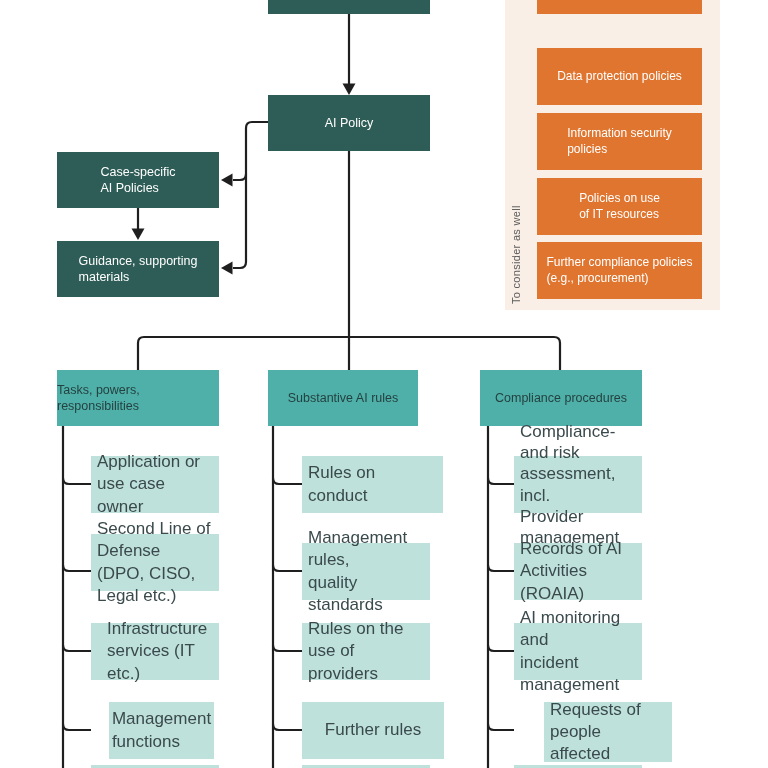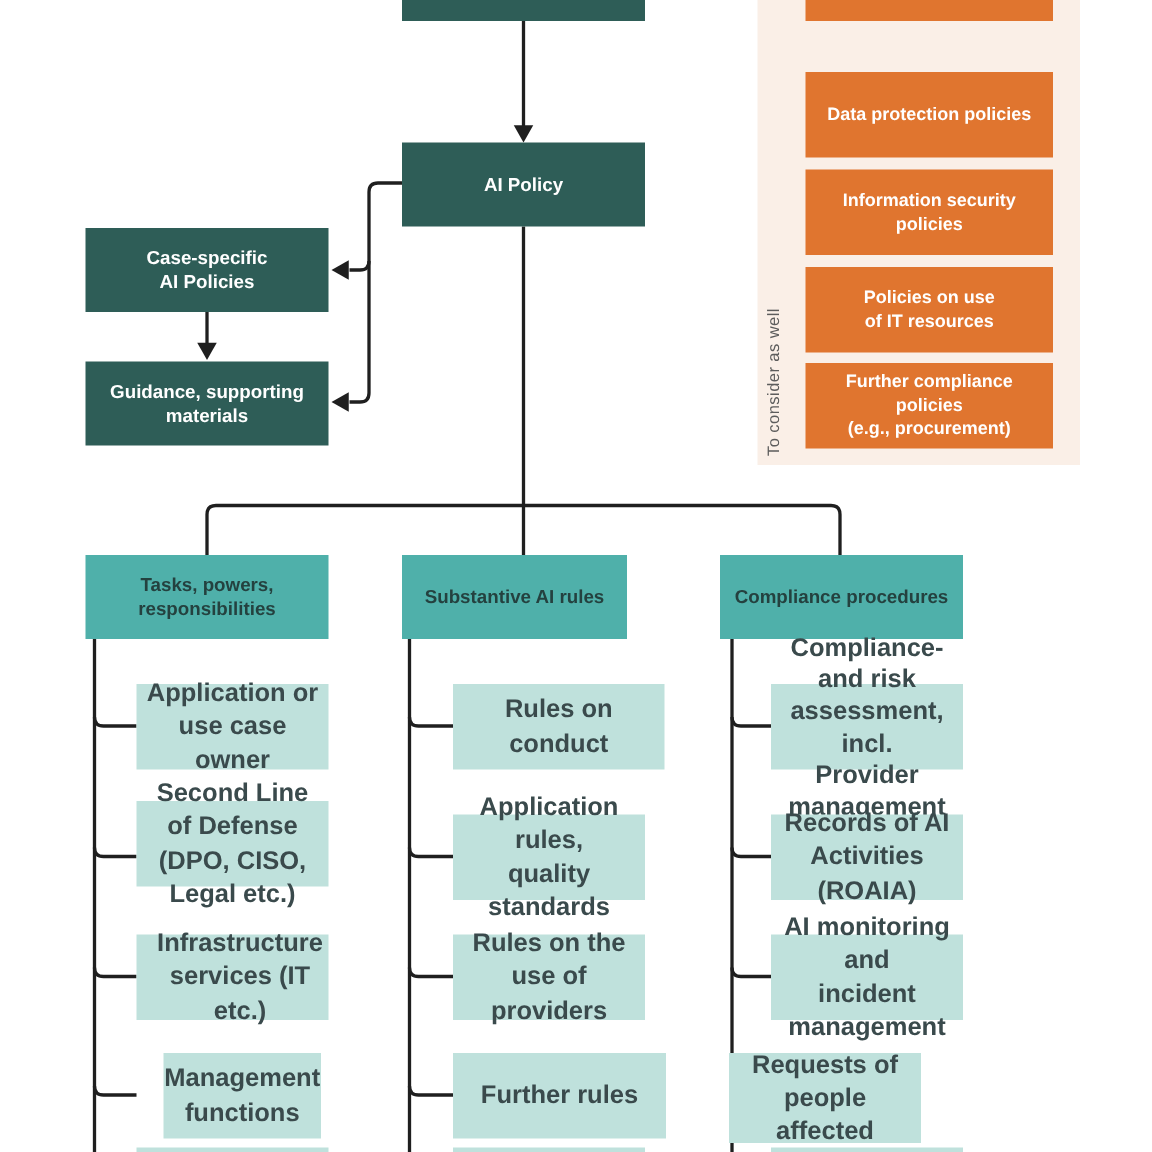--- a/index.html
+++ b/index.html
@@ -7,22 +7,22 @@
   body{
     width:768px;height:768px;overflow:hidden;background:#ffffff;
     font-family:"Liberation Sans","DejaVu Sans",sans-serif;
     position:relative;
   }
   .stage{position:absolute;left:0;top:0;width:768px;height:768px;}
   svg.connectors{position:absolute;left:0;top:0;z-index:1;}
   .box{
     position:absolute;z-index:2;
     display:flex;align-items:center;justify-content:center;
-    text-align:center;white-space:pre-line;
-    box-sizing:border-box;line-height:1.3;font-weight:bold;
+    white-space:pre-line;
+    box-sizing:border-box;line-height:1.3;
   }
   .dark{background:#2E5D57;color:#ffffff;font-size:12.5px;}
   .teal{background:#4FB0AA;color:#24413F;font-size:12.5px;}
   .light{background:#BFE1DC;color:#3A4A4C;font-size:17px;padding:3px 6px;}
   .orangebox{background:#E0752F;color:#ffffff;font-size:12px;padding:2px 8px;}
   .panel{
     position:absolute;z-index:0;background:#FAEFE7;
   }
   .rotlabel{
     position:absolute;z-index:2;
@@ -102,32 +102,32 @@
   <div class="box light" style="left:91px;top:534px;width:128px;height:57px;">Second Line of Defense
 (DPO, CISO, Legal etc.)</div>
   <div class="box light" style="left:91px;top:623px;width:128px;height:57px;padding-left:16px;">Infrastructure
 services (IT etc.)</div>
   <div class="box light" style="left:109px;top:702px;width:105px;height:57px;">Management
 functions</div>
   <div class="box light" style="left:91px;top:765px;width:128px;height:3px;"></div>
 
   <div class="box teal" style="left:268px;top:370px;width:150px;height:56px;">Substantive AI rules</div>
   <div class="box light" style="left:302px;top:456px;width:141px;height:57px;">Rules on conduct</div>
-  <div class="box light" style="left:302px;top:543px;width:128px;height:57px;">Application rules,
+  <div class="box light" style="left:302px;top:543px;width:128px;height:57px;">Management rules,
 quality standards</div>
   <div class="box light" style="left:302px;top:623px;width:128px;height:57px;">Rules on the use of
 providers</div>
   <div class="box light" style="left:302px;top:702px;width:142px;height:57px;">Further rules</div>
   <div class="box light" style="left:302px;top:765px;width:128px;height:3px;"></div>
 
   <div class="box teal" style="left:480px;top:370px;width:162px;height:56px;">Compliance procedures</div>
   <div class="box light" style="left:514px;top:456px;width:128px;height:57px;line-height:1.25;">Compliance- and risk
 assessment, incl.
 Provider management</div>
   <div class="box light" style="left:514px;top:543px;width:128px;height:57px;">Records of AI Activities
 (ROAIA)</div>
   <div class="box light" style="left:514px;top:623px;width:128px;height:57px;">AI monitoring and
 incident management</div>
-  <div class="box light" style="left:486px;top:702px;width:128px;height:60px;">Requests of people
+  <div class="box light" style="left:544px;top:702px;width:128px;height:60px;">Requests of people
 affected</div>
   <div class="box light" style="left:514px;top:765px;width:128px;height:3px;"></div>
 
 </div>
 
 </body></html>

